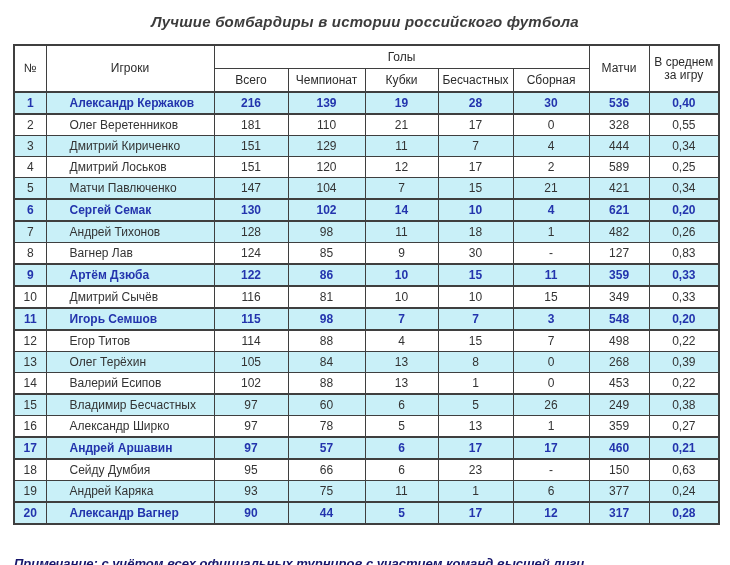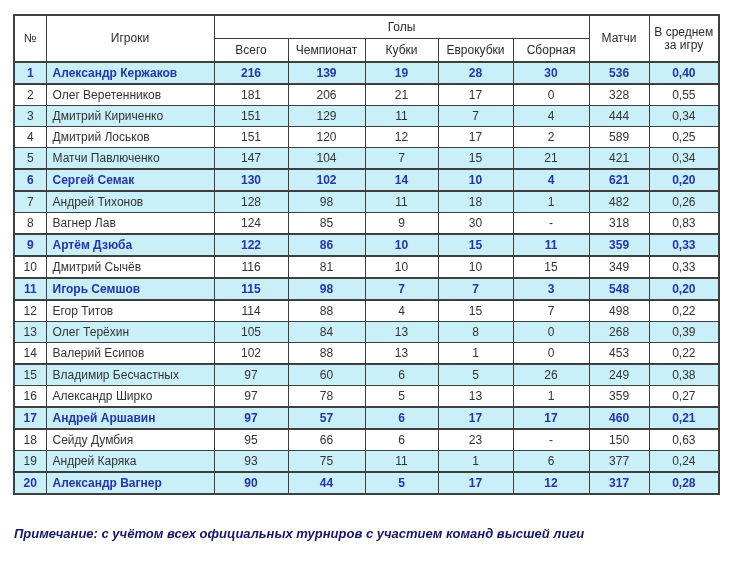--- a/index.html
+++ b/index.html
@@ -45,21 +45,21 @@
     font-weight: normal;
     color: var(--header-color, #2b2b2b);
     height: 22px;
     line-height: 13px;
   }
   thead tr.sub th { height: 22px; }
   tbody td { height: 20px; }
   tbody tr:first-child td { border-top-width: 2px; }
   td.player {
     text-align: left;
-    padding-left: 6px;
+    padding-left: 23px;
   }
   tr.shaded td { background: var(--shade-bg, #c9f0f8); }
   tr.highlight td {
     color: var(--highlight-text, #2334ad);
     font-weight: bold;
     border-top-width: 2px;
     border-bottom-width: 2px;
   }
   tr.thick-top td { border-top-width: 2px; }
   .note {
@@ -68,20 +68,21 @@
     font-style: italic;
     font-weight: bold;
     color: var(--note-color, #16166b);
   }
 </style>
 </head>
 <body>
 
 <div class="page">
 
+  <div class="title">Лучшие бомбардиры в истории российского футбола</div>
 
   <table class="scorers">
     <colgroup>
       <col style="width:32px">
         <col style="width:168px">
         <col style="width:74px">
       <col style="width:77px">
         <col style="width:73px">
         <col style="width:75px">
       <col style="width:76px">
@@ -93,41 +94,41 @@
         <th rowspan="2">№</th>
         <th rowspan="2">Игроки</th>
         <th colspan="5">Голы</th>
         <th rowspan="2">Матчи</th>
         <th rowspan="2"><span>В среднем</span><br><span>за игру</span></th>
       </tr>
       <tr class="sub">
         <th>Всего</th>
         <th>Чемпионат</th>
         <th>Кубки</th>
-        <th>Еврокубки</th>
+        <th>Бесчастных</th>
         <th>Сборная</th>
       </tr>
     </thead>
     <tbody id="tbody">
         <tr class="shaded highlight">
           <td>1</td>
           <td class="player">Александр Кержаков</td>
           <td>216</td>
           <td>139</td>
           <td>19</td>
           <td>28</td>
           <td>30</td>
           <td>536</td>
           <td>0,40</td>
         </tr>
         <tr>
           <td>2</td>
           <td class="player">Олег Веретенников</td>
           <td>181</td>
-          <td>206</td>
+          <td>110</td>
           <td>21</td>
           <td>17</td>
           <td>0</td>
           <td>328</td>
           <td>0,55</td>
         </tr>
         <tr class="shaded">
           <td>3</td>
           <td class="player">Дмитрий Кириченко</td>
           <td>151</td>
@@ -183,21 +184,21 @@
           <td>0,26</td>
         </tr>
         <tr>
           <td>8</td>
           <td class="player">Вагнер Лав</td>
           <td>124</td>
           <td>85</td>
           <td>9</td>
           <td>30</td>
           <td>-</td>
-          <td>318</td>
+          <td>127</td>
           <td>0,83</td>
         </tr>
         <tr class="shaded highlight">
           <td>9</td>
           <td class="player">Артём Дзюба</td>
           <td>122</td>
           <td>86</td>
           <td>10</td>
           <td>15</td>
           <td>11</td>

